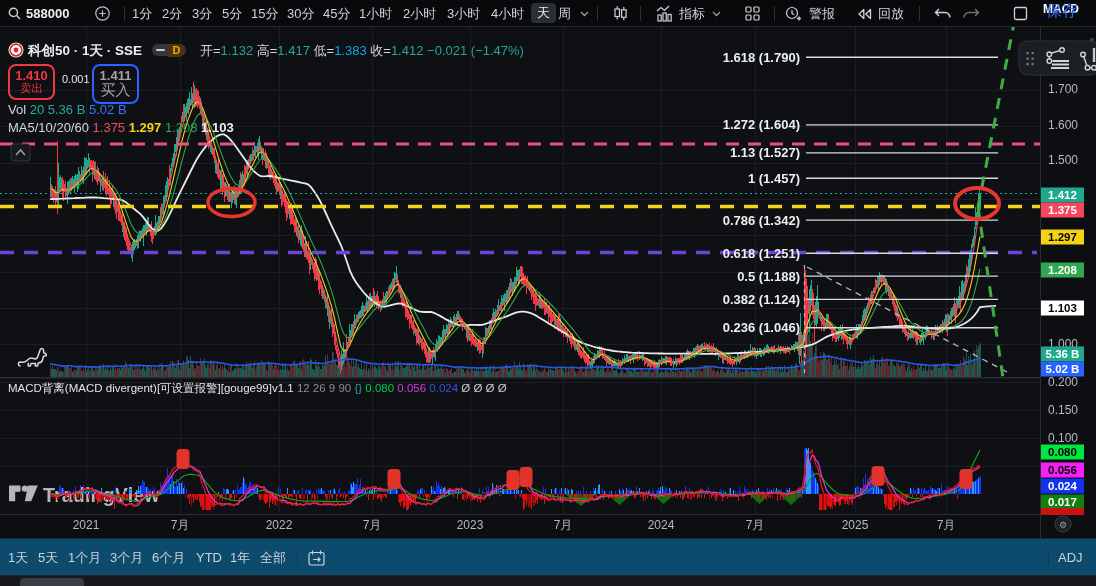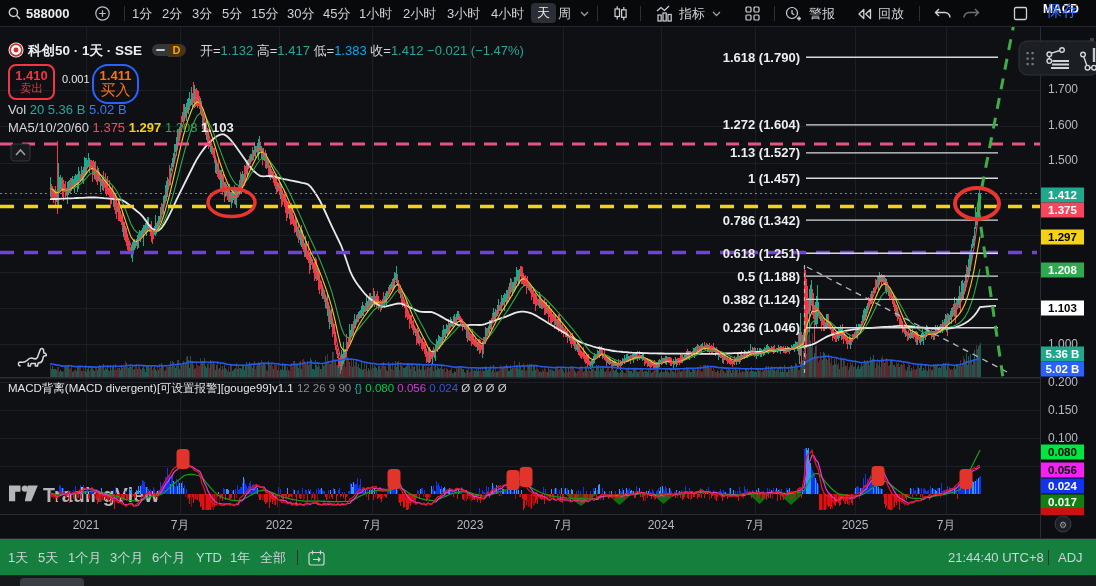--- a/index.html
+++ b/index.html
@@ -7,21 +7,21 @@
 .abs{position:absolute}
 #chartsvg{position:absolute;left:0;top:0}
 
 #topbar{position:absolute;left:0;top:0;width:1096px;height:27px;background:#08090b;border-bottom:1px solid #23262b;color:#cfd2d8;font-size:13px}
 #topbar .it{position:absolute;top:0;height:28px;line-height:27px;white-space:nowrap}
 .sep{position:absolute;top:6px;width:1px;height:15px;background:#2c2f35}
 .tfsel{background:#2b2e34;border-radius:4px;padding:0 6px;height:20px!important;line-height:20px!important;top:3px!important;color:#ecedef}
 
 .lg{position:absolute;white-space:nowrap}
 
-#botbar{position:absolute;left:0;top:538px;width:1096px;height:37px;background:#15803d;border-top:1px solid #23262b;color:#cfd2d8;font-size:13px}
+#botbar{position:absolute;left:0;top:538px;width:1096px;height:37px;background:#0c4a6e;border-top:1px solid #23262b;color:#cfd2d8;font-size:13px}
 #botbar .it{position:absolute;top:0;height:37px;line-height:37px;white-space:nowrap}
 #strip{position:absolute;left:0;top:575px;width:1096px;height:11px;background:#16181c;border-top:1px solid #23262b}
 #strip .tab{position:absolute;left:20px;top:2px;width:64px;height:9px;background:#3a3d43;border-radius:4px 4px 0 0}
 </style></head><body>
 <div id="page">
 <div id="chartsvg"><svg width="1096" height="586" viewBox="0 0 1096 586" xmlns="http://www.w3.org/2000/svg" font-family="Liberation Sans, sans-serif">
 <rect x="0" y="27" width="1096" height="559" fill="#0c0e11"></rect>
 <rect x="0" y="27" width="1040" height="511" fill="#0e1013"></rect>
 <path d="M86.5 27V514M180.5 27V514M279.5 27V514M372.5 27V514M470.5 27V514M563.5 27V514M661.5 27V514M755.5 27V514M855.5 27V514M946.5 27V514" stroke="#1b1e24" stroke-width="1"></path>
 <path d="M0 90.5H1040M0 126.5H1040M0 163.5H1040M0 199.5H1040M0 235.5H1040M0 272.5H1040M0 308.5H1040M0 344.5H1040M0 382.5H1040M0 410.5H1040M0 438.5H1040M0 466.5H1040" stroke="#1b1e24" stroke-width="1"></path>
@@ -247,21 +247,21 @@
 <div class="lg" style="left:28px;top:41.5px;font-size:13.5px;font-weight:bold;color:#eceef1">科创50 · 1天 · SSE</div>
 <div class="lg" style="left:152px;top:44px;width:34px;height:12px;background:#33363b;border-radius:6px"></div>
 <div class="lg" style="left:156px;top:48.8px;width:9px;height:2.5px;background:#caccd0;border-radius:2px"></div>
 <div class="lg" style="left:168px;top:43.5px;width:17px;height:13px;background:#4a3413;border-radius:0 7px 7px 0;color:#f7a600;font-size:11px;font-weight:bold;text-align:center;line-height:13px">D</div>
 <div class="lg" style="left:200px;top:42px;font-size:13px;color:#d4d6da">开=<span style="color:#26a69a">1.132</span> 高=<span style="color:#26a69a">1.417</span> 低=<span style="color:#0ea5e9">1.383</span> 收=<span style="color:#26a69a">1.412</span> <span style="color:#26a69a">−0.021 (−1.47%)</span></div>
 <div class="lg" style="left:8px;top:64px;border:2px solid #f23645;border-radius:8px;color:#f23645;width:47px;text-align:center;padding:2px 0">
       <div style="font-size:13px;font-weight:bold">1.410</div>
       <div style="font-size:11.5px;margin-top:-2px">卖出</div>
     </div>
 <div class="lg" style="left:62px;top:73px;font-size:11px;color:#e8e9eb">0.001</div>
-<div class="lg" style="left:92px;top:64px;border:2px solid #2962ff;border-radius:16px;color:#f97316;width:47px;text-align:center;padding:2px 0">
+<div class="lg" style="left:92px;top:64px;border:2px solid #2962ff;border-radius:8px;color:#a3a3a3;width:47px;text-align:center;padding:2px 0">
       <div style="font-size:13px;font-weight:bold">1.411</div>
       <div style="font-size:15px;margin-top:-2px">买入</div>
     </div>
 <div class="lg" style="left:8px;top:102px;font-size:13px;color:#d4d6da">Vol <span style="color:#14b8a6">20</span>  <span style="color:#26a69a">5.36 B</span> <span style="color:#3b74ff">5.02 B</span></div>
 <div class="lg" style="left:8px;top:120px;font-size:13px;color:#d4d6da">MA5/10/20/60 <span style="color:#ef4f5e">1.375</span> <span style="color:#f5d216;font-weight:bold">1.297</span> <span style="color:#2fa84f">1.208</span> <span style="color:#ececec;font-weight:bold">1.103</span></div>
 <div class="lg" style="left:8px;top:381px;font-size:11.5px;color:#e3e5e8">MACD背离(MACD divergent)[可设置报警][gouge99]v1.1 <span style="color:#8a8d93;font-weight:normal">12 26 9 90</span> <span style="color:#26a69a">{}</span> <span style="color:#00c94f">0.080</span> <span style="color:#d43cdc">0.056</span> <span style="color:#3c50dc">0.024</span> <span style="color:#caccd0">Ø Ø Ø Ø</span></div>
 
 <div id="botbar">
  <div class="it" style="left:8px">1天</div>
  <div class="it" style="left:38px">5天</div>
@@ -270,19 +270,18 @@
  <div class="it" style="left:152px">6个月</div>
  <div class="it" style="left:196px">YTD</div>
  <div class="it" style="left:230px">1年</div>
  <div class="it" style="left:260px">全部</div>
  <div class="sep" style="left:297px;top:11px"></div>
  <svg class="abs" style="left:308px;top:11px" width="17" height="16" viewBox="0 0 17 16" stroke="#cfd2d8" stroke-width="1.2" fill="none">
         <rect x="1" y="2.5" width="15" height="12.5" rx="2"></rect>
         <path d="M4.5 0.5v4M12.5 0.5v4"></path>
         <path d="M5 9.5h7M10 7.5l2 2-2 2"></path>
       </svg>
- <div class="it" style="left:948px">21:44:40 UTC+8</div>
  <div class="sep" style="left:1048px;top:11px"></div>
  <div class="it" style="left:1058px;color:#cfd2d8">ADJ</div>
 </div>
 <div id="strip">
       <div class="tab"></div>
     </div>
 </div>
 </body></html>

